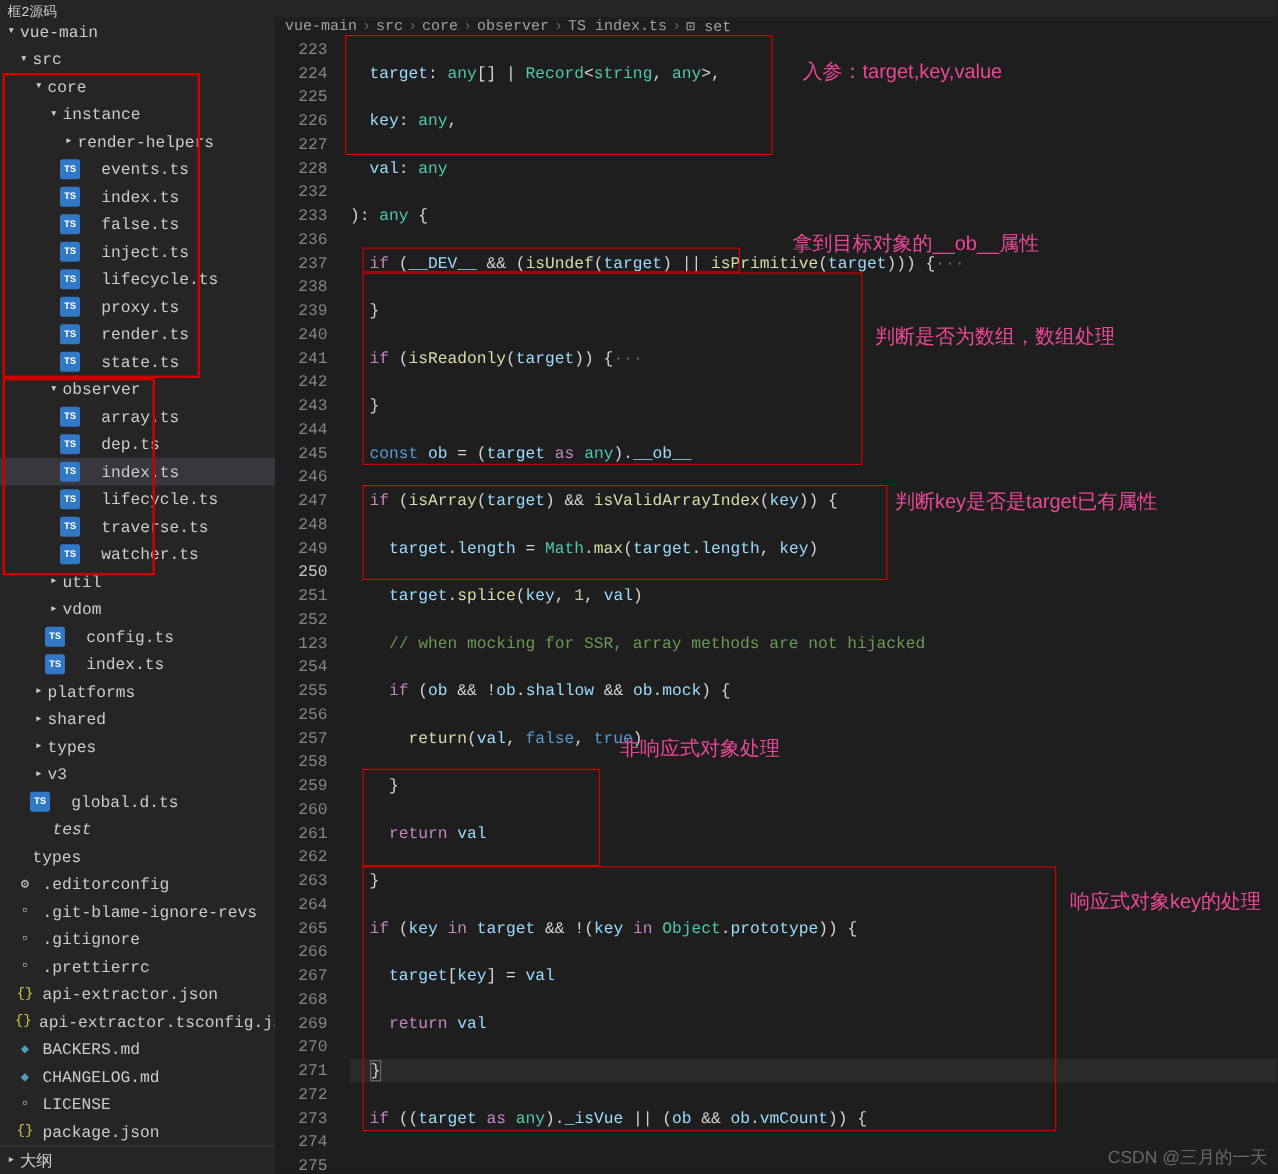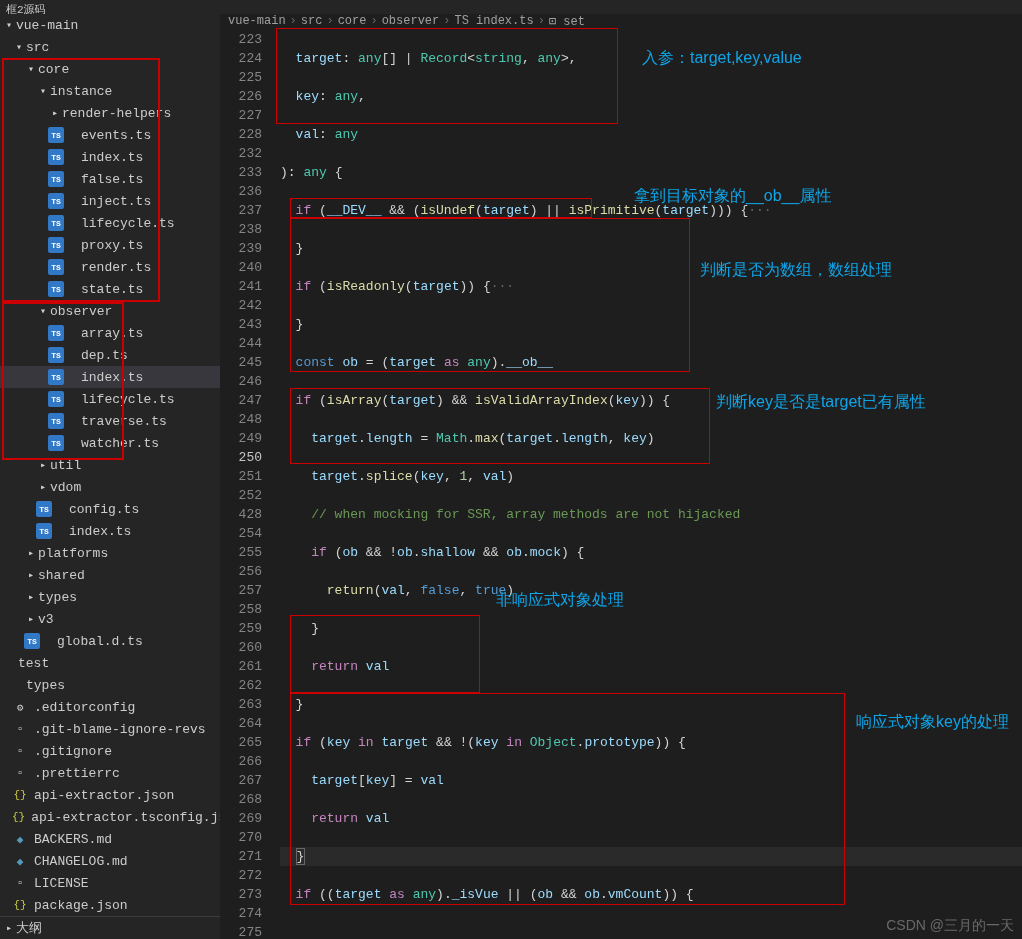--- a/index.html
+++ b/index.html
@@ -110,21 +110,21 @@
     .type { color: #4ec9b0; }
     .fn { color: #dcdcaa; }
     .var { color: #9cdcfe; }
     .num { color: #b5cea8; }
     .cmt { color: #6a9955; text-align: right; }
     .punct { color: #d4d4d4; }
     .const { color: #569cd6; }
     .prop { color: #9cdcfe; }
     .annotation {
       position: absolute;
-      color: #0ea5e9;
+      color: #ec4899;
       font-size: 16px;
       font-family: sans-serif;
       pointer-events: none;
     }
     .redbox-code {
       position: absolute;
       border: 1.5px solid #c00;
       pointer-events: none;
     }
     .watermark {
@@ -262,21 +262,21 @@
           <span class="file-label">types</span>
         </div>
         <div class="sidebar-item" style="padding-left: 24px;">
           <span class="chevron">▸</span>
           <span class="file-label">v3</span>
         </div>
         <div class="sidebar-item" style="padding-left: 24px;">
           <span class="ts-icon">TS</span>
           <span class="file-label">global.d.ts</span>
         </div>
-        <div class="sidebar-item" style="padding-left: 4px;">
+        <div class="sidebar-item" style="padding-left: 28px; font-style: italic;">
           <span class="chevron"> </span>
           <span class="file-label">test</span>
         </div>
         <div class="sidebar-item" style="padding-left: 12px;">
           <span class="chevron"> </span>
           <span class="file-label">types</span>
         </div>
         <div class="sidebar-item" style="padding-left: 12px;">
           <span class="gen-icon">⚙</span>
           <span class="file-label">.editorconfig</span>
@@ -360,21 +360,21 @@
           <div class="gutter-line">243</div>
           <div class="gutter-line">244</div>
           <div class="gutter-line">245</div>
           <div class="gutter-line">246</div>
           <div class="gutter-line">247</div>
           <div class="gutter-line">248</div>
           <div class="gutter-line">249</div>
           <div class="gutter-line current-line-number">250</div>
           <div class="gutter-line">251</div>
           <div class="gutter-line">252</div>
-          <div class="gutter-line">428</div>
+          <div class="gutter-line">123</div>
           <div class="gutter-line">254</div>
           <div class="gutter-line">255</div>
           <div class="gutter-line">256</div>
           <div class="gutter-line">257</div>
           <div class="gutter-line">258</div>
           <div class="gutter-line">259</div>
           <div class="gutter-line">260</div>
           <div class="gutter-line">261</div>
           <div class="gutter-line">262</div>
           <div class="gutter-line">263</div>

